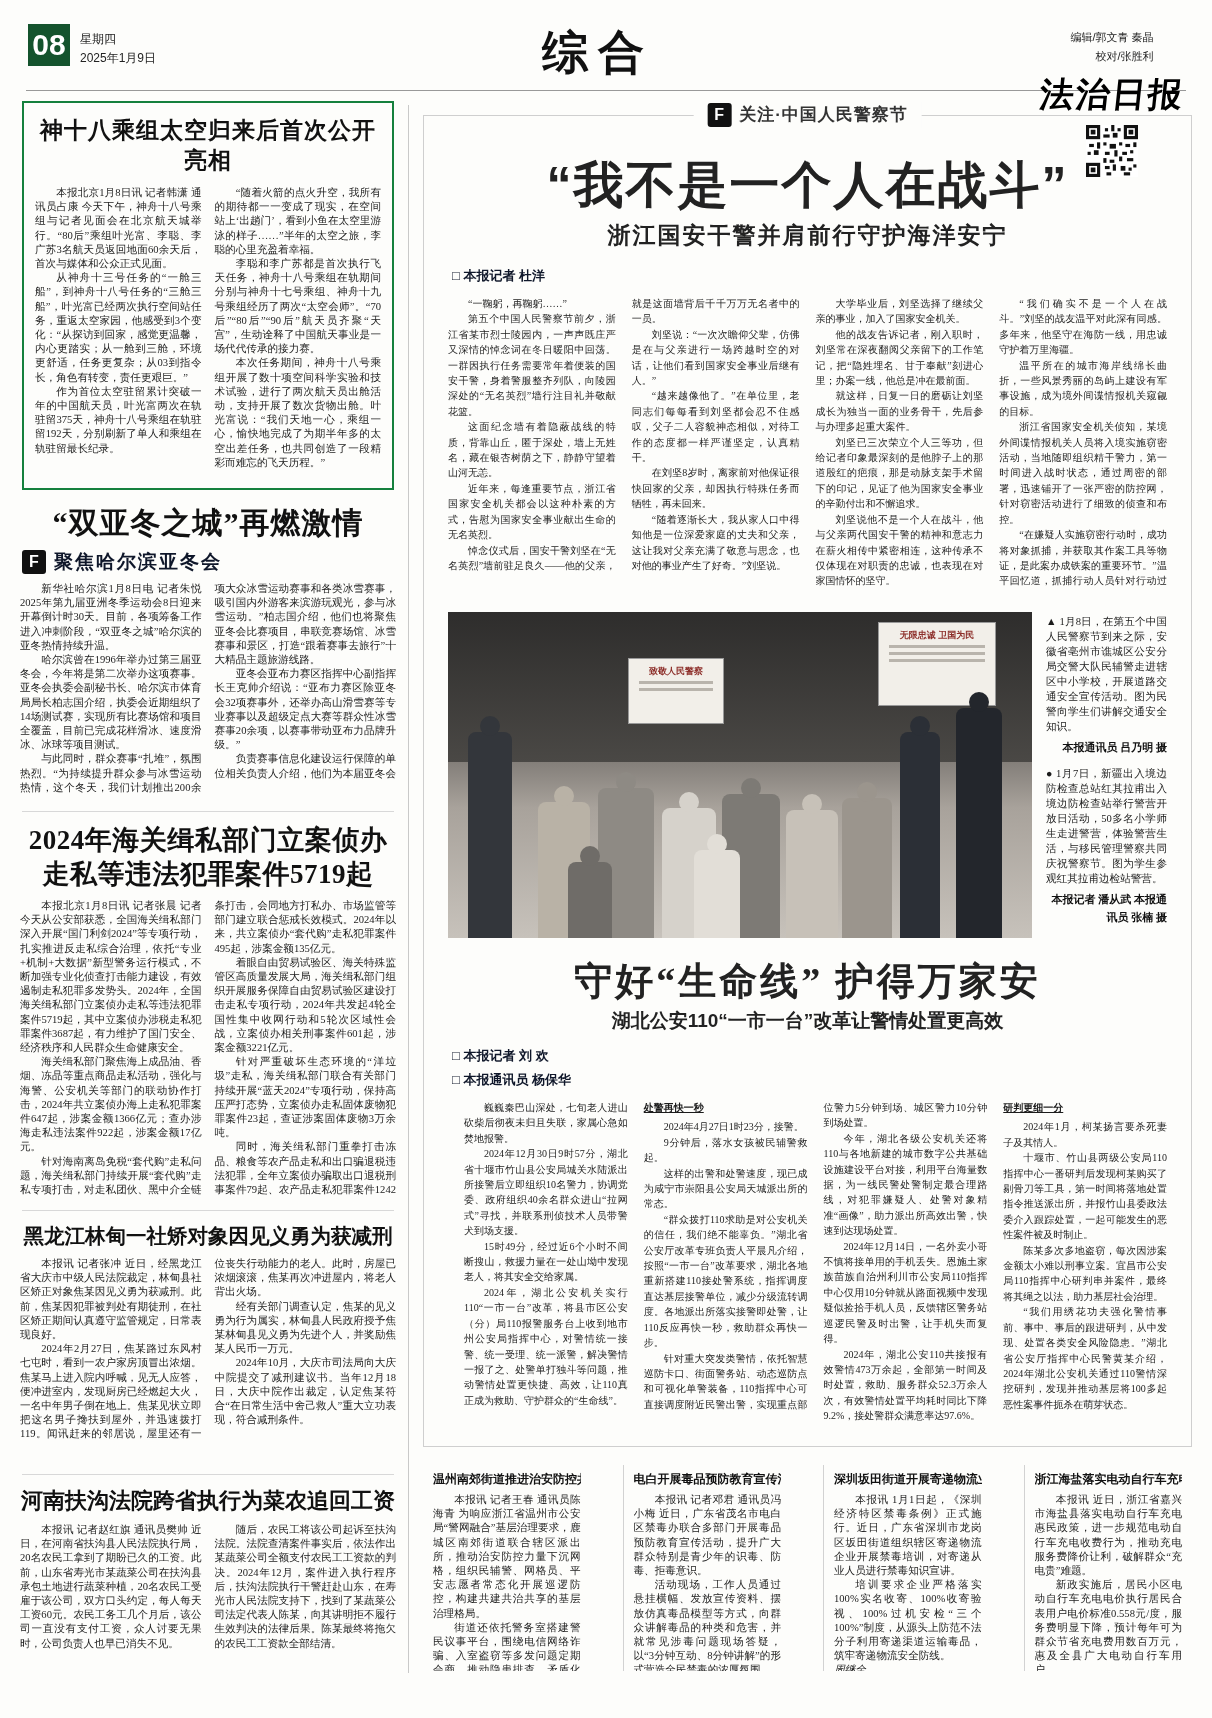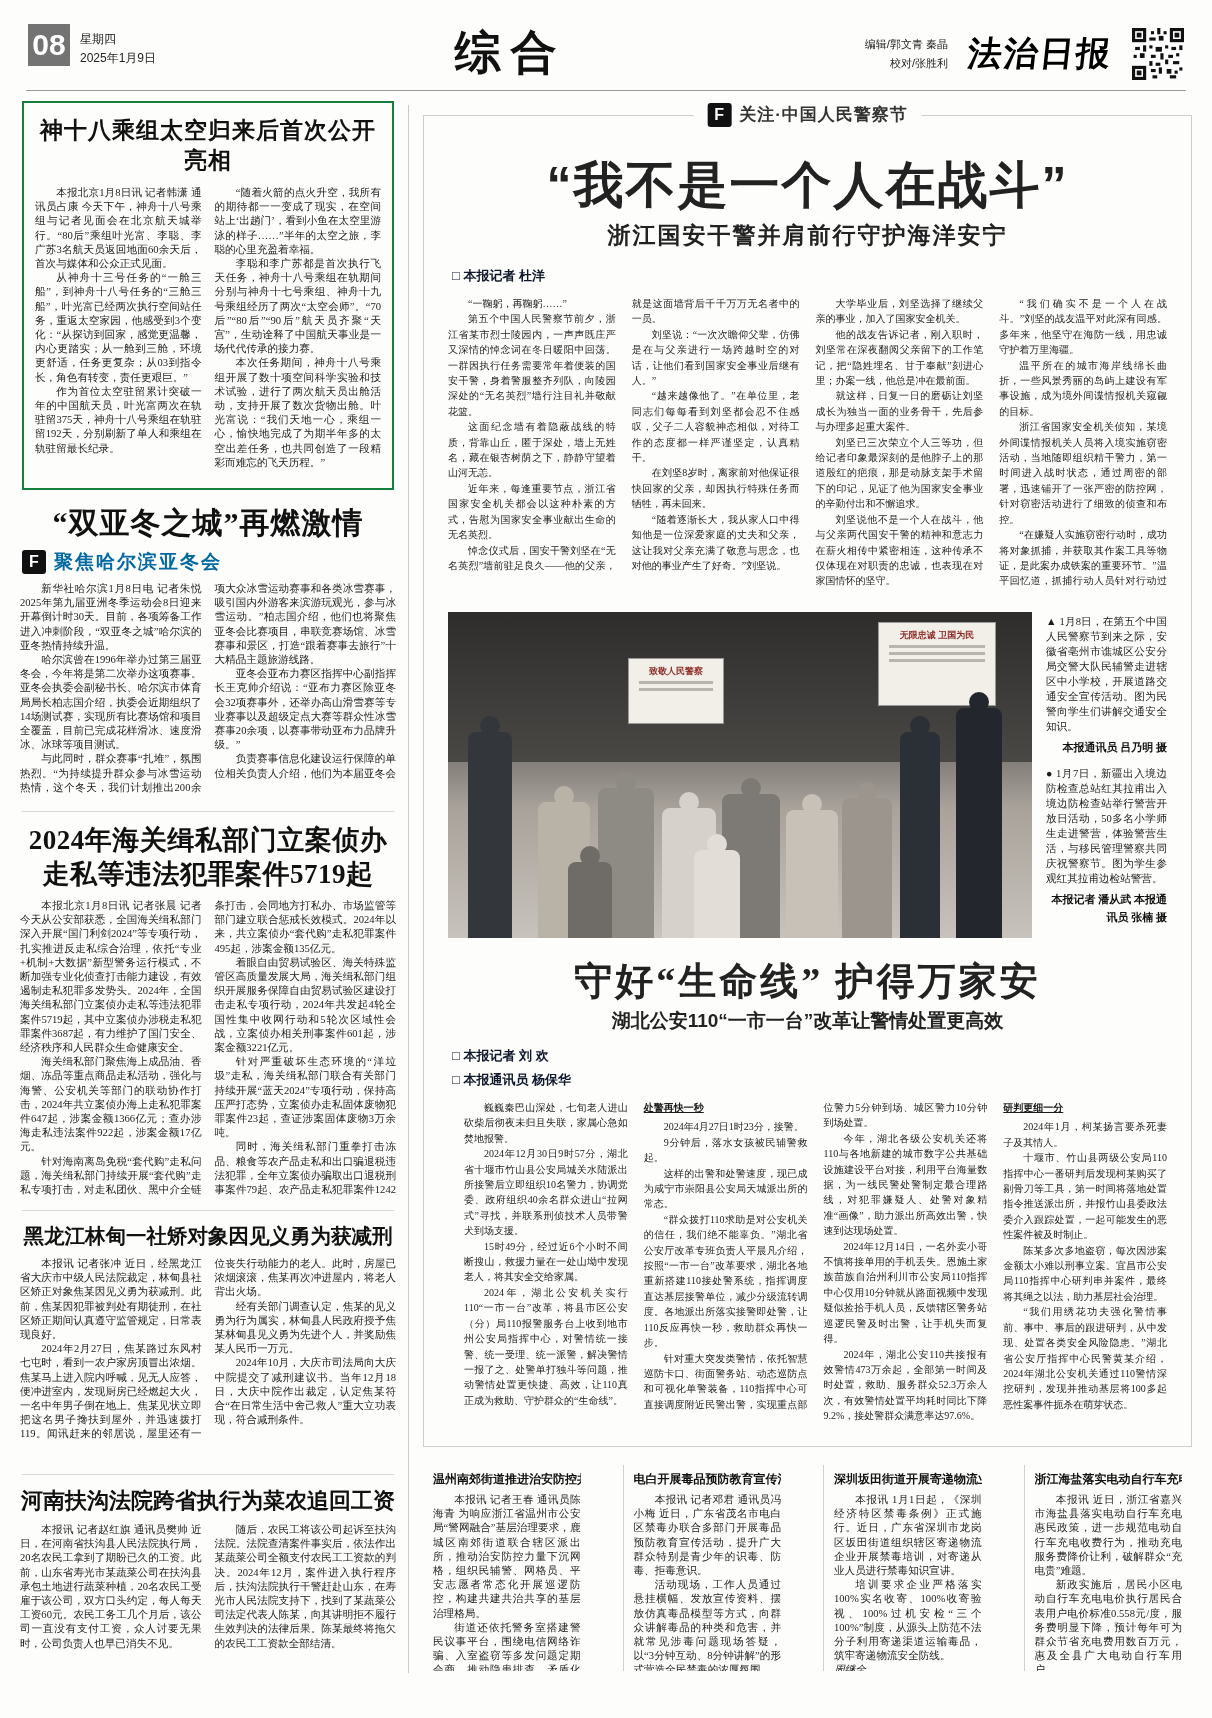--- a/index.html
+++ b/index.html
@@ -3,24 +3,24 @@
 <meta charset="utf-8">
 <style>
   * { margin:0; padding:0; box-sizing:border-box; }
   html,body { background:#e9e9e7; }
   .page { width:1212px; height:1718px; margin:0 auto; background:#fdfdfb; color:#1a1a1a;
           font-family:"Liberation Serif","DejaVu Serif",serif; overflow:hidden; padding:24px 20px 0 20px; position:relative; }
 
   
   .masthead { display:flex; align-items:flex-start; justify-content:space-between; height:62px; padding:0 8px; }
   .mh-left { display:flex; gap:10px; align-items:flex-start; }
-  .pagenum-box { width:42px; height:42px; background:#737373; color:#fff; font:bold 30px/42px "Liberation Sans",sans-serif; text-align:center; }
+  .pagenum-box { width:42px; height:42px; background:#14532d; color:#fff; font:bold 30px/42px "Liberation Sans",sans-serif; text-align:center; }
   .datecol { font:12px/1.6 "Liberation Sans",sans-serif; color:#222; padding-top:6px; }
   .mh-center { font:bold 46px/56px "Liberation Sans",sans-serif; letter-spacing:10px; color:#111; }
-  .mh-right { display:flex; align-items:center; gap:20px; padding-top:4px; }
+  .mh-right { display:flex; align-items:center; gap:10px; padding-top:4px;flex-direction:column; }
   .editors { font:11px/1.7 "Liberation Sans",sans-serif; color:#222; text-align:right; }
   .brand { font:900 34px/40px "Liberation Serif",serif; letter-spacing:2px; transform:skewX(-6deg); color:#000; }
   .qr { width:52px; height:52px; }
   .headrule { border-bottom:1px solid #999; margin:4px 6px 10px 6px; }
 
   
   .content { display:flex; align-items:stretch; }
   .leftcol { width:376px; flex:0 0 376px; }
   .vrule { width:1px; background:#c9c9c9; margin:4px 14px 20px 12px; }
   .featurewrap { flex:1; min-width:0; }
@@ -34,21 +34,21 @@
   .sep { border-bottom:1px solid #d8d8d8; margin:11px 2px; }
 
   
   .redbox { border:2px solid #15803d; padding:13px 11px 10px 11px; margin:0 2px; }
   .redbox h1 { font:bold 23px/30px "Liberation Serif",serif; text-align:center; letter-spacing:1px; margin-bottom:10px; color:#111; }
   .redbox .cols2 { height:292px; }
   .art-yadong { margin-top:14px; }
   .art-yadong h1 { font:bold 30px/38px "Liberation Serif",serif; text-align:center; letter-spacing:1px; color:#111; }
   .kickrow { display:flex; align-items:center; gap:8px; margin:8px 0 8px 2px; }
   .cubelogo { width:24px; height:24px; background:#111; color:#fff; font:bold 16px/24px "Liberation Sans",sans-serif; text-align:center; border-radius:3px; flex:0 0 24px; }
-  .kicktext { font:bold 19px/24px "Liberation Sans",sans-serif; color:#0369a1; letter-spacing:2px; }
+  .kicktext { font:bold 19px/24px "Liberation Sans",sans-serif; color:#0f172a; letter-spacing:2px; }
   .art-yadong .cols2 { height:218px; }
   .art-haiguan h1 { font:bold 27px/34px "Liberation Serif",serif; text-align:center; letter-spacing:0.5px; color:#111; margin-bottom:8px; }
   .art-haiguan .cols2 { height:300px; }
   .art-hl h1 { font:bold 20.5px/28px "Liberation Serif",serif; text-align:center; color:#111; margin-bottom:7px; white-space:nowrap; }
   .art-hl .cols2 { height:206px; }
   .art-henan h1 { font:bold 22px/30px "Liberation Serif",serif; text-align:center; color:#111; margin-bottom:7px; white-space:nowrap; }
   .art-henan .cols2 { height:170px; }
 
   
   .featurebox { position:relative; border:1px solid #cfcfcf; padding:30px 24px 14px 24px; margin-top:14px; }

